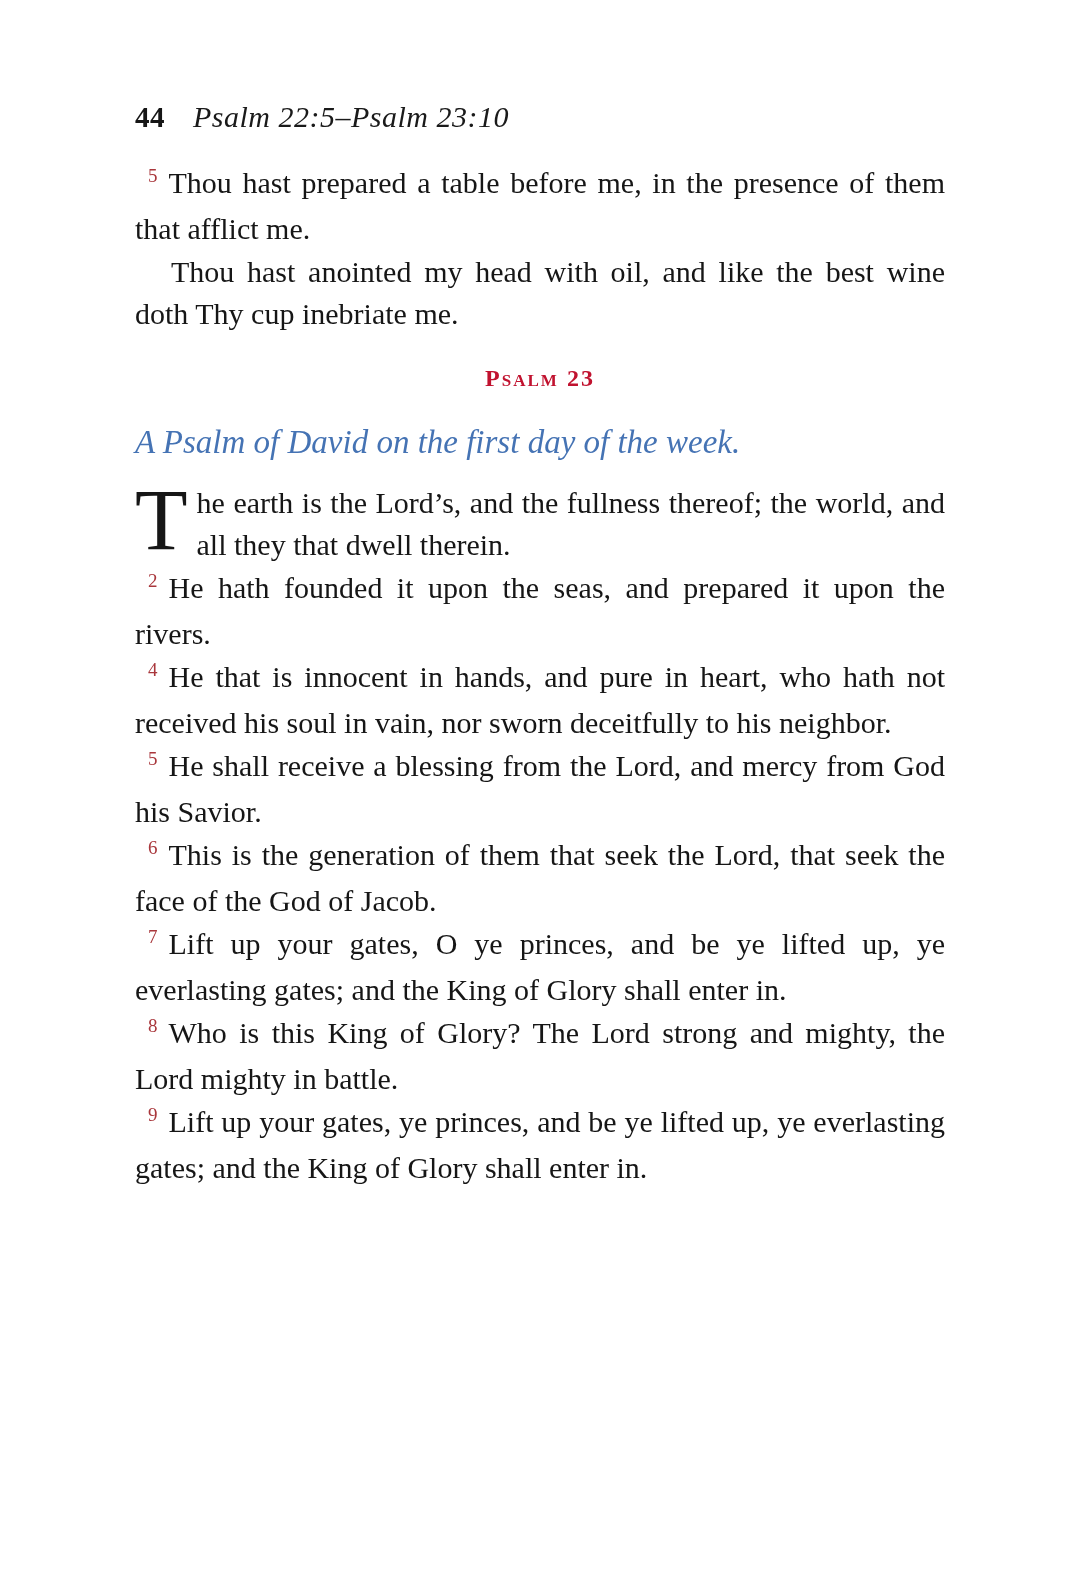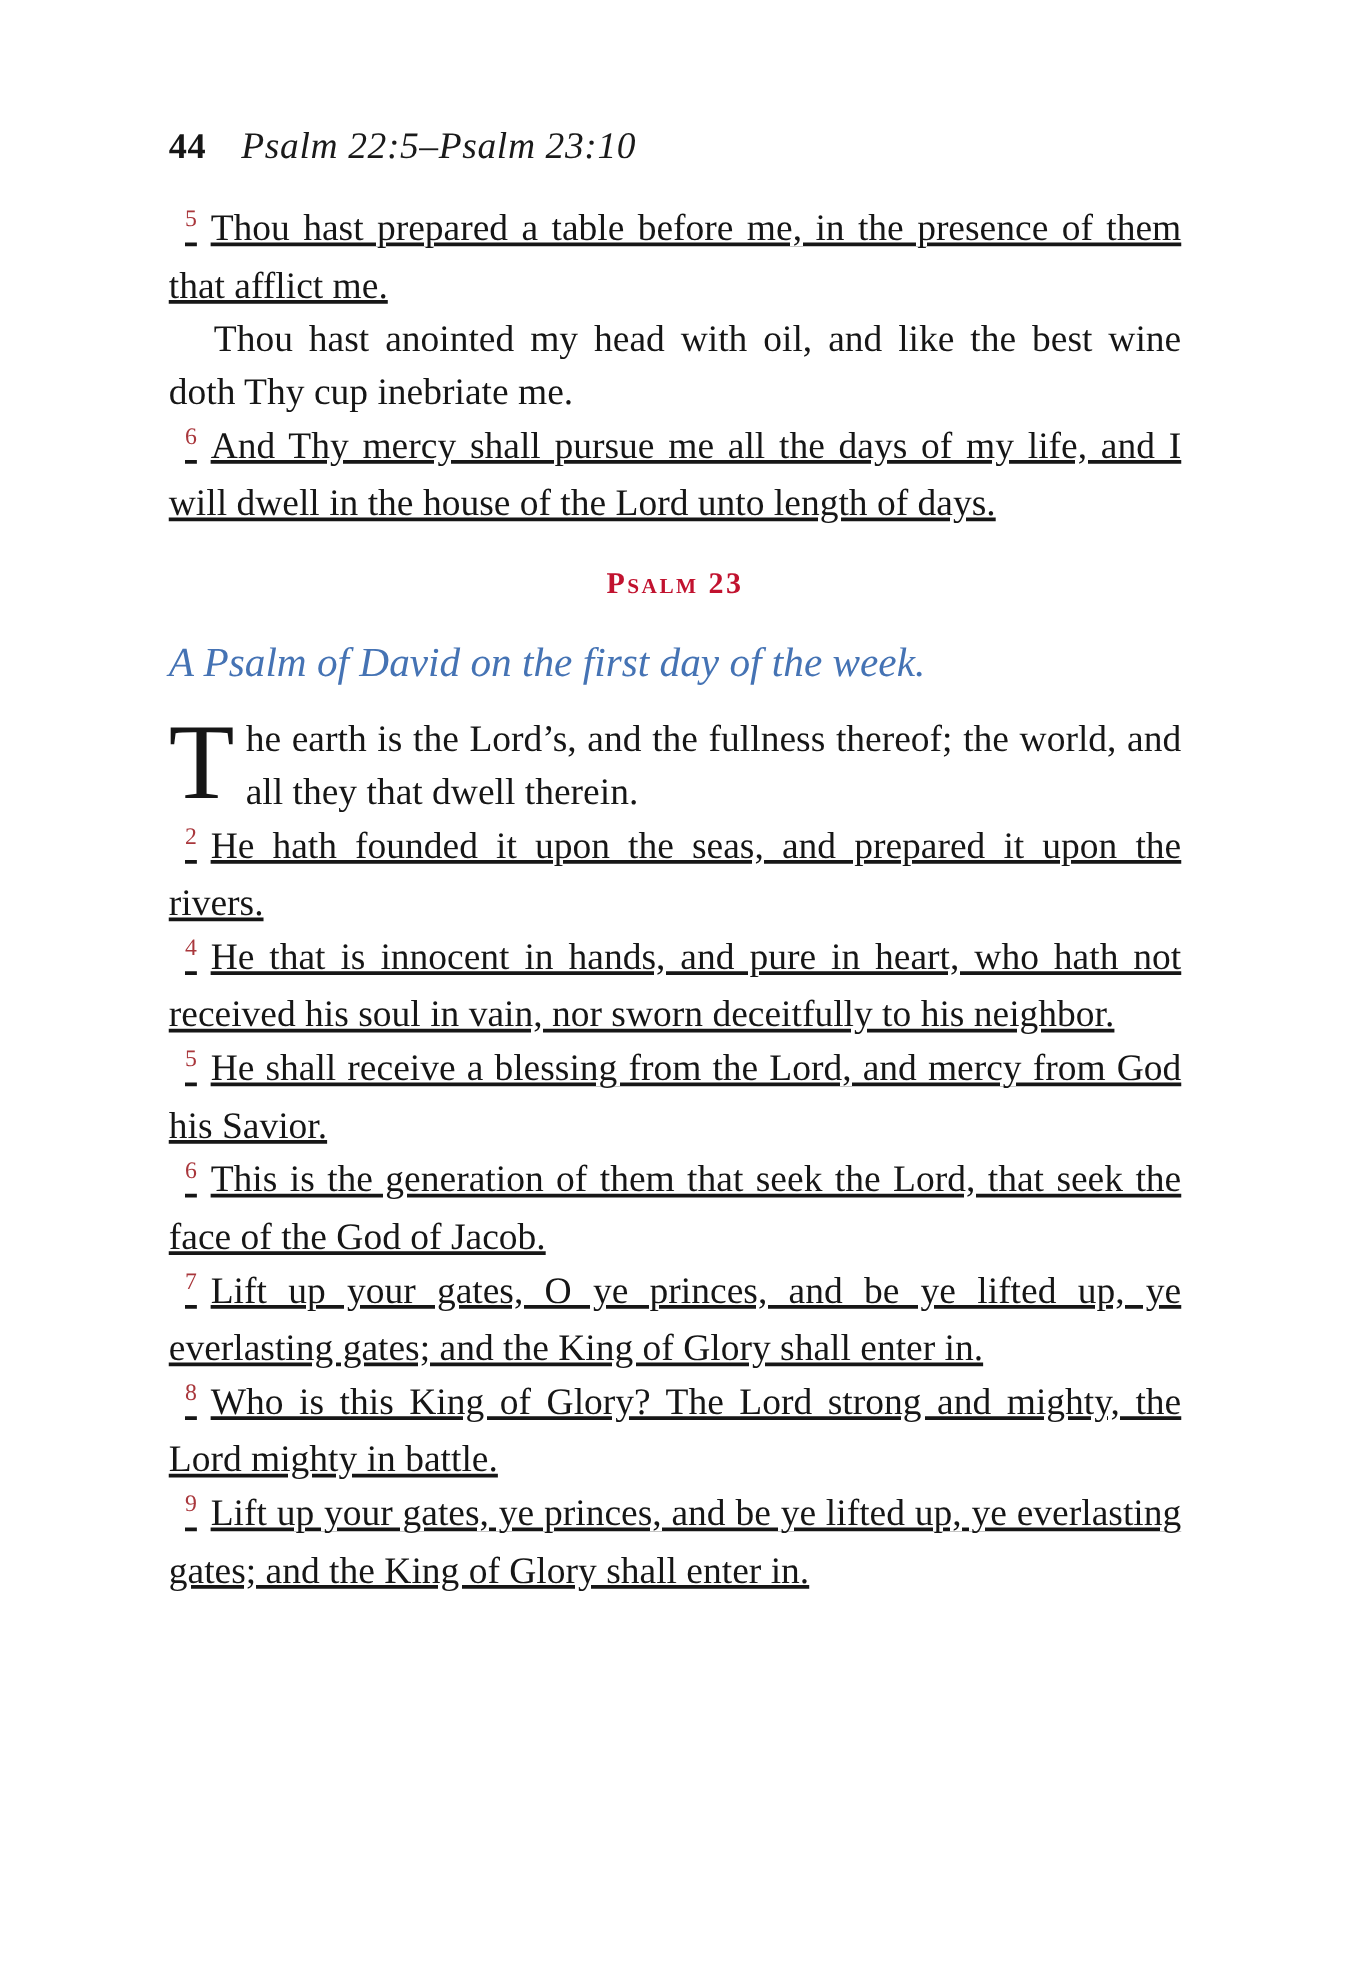--- a/index.html
+++ b/index.html
@@ -33,21 +33,21 @@
     font-size: 30px;
     margin-left: 28px;
     letter-spacing: 0.5px;
     color: #1a1a1a;
   }
 
   .verse {
     margin: 0;
     text-align: justify;
   }
-  .verse.num  { text-indent: 13px; text-decoration: underline; }
+  .verse.num  { text-indent: 13px; }
   .verse.cont { text-indent: 36px; }
   .verse.first { text-indent: 0; }
 
   .vnum {
     font-size: 19px;
     color: var(--verse_number_red, #a9373c);
     position: relative;
     top: -11px;
     margin-right: 11px;
   }
@@ -91,23 +91,20 @@
     <span class="running-head">Psalm 22:5–Psalm 23:10</span>
   </div>
 
   <div>
     <p class="verse num">
       <span class="vnum">5</span><span>Thou hast prepared a table before me, in the presence of them that afflict me.</span>
     </p>
     <p class="verse cont">
       <span>Thou hast anointed my head with oil, and like the best wine doth Thy cup inebriate me.</span>
     </p>
-    <p class="verse num">
-      <span class="vnum">6</span><span>And Thy mercy shall pursue me all the days of my life, and I will dwell in the house of the Lord unto length of days.</span>
-    </p>
   </div>
 
   <div>
     <h2 class="psalm-heading">Psalm 23</h2>
     <p class="subtitle">A Psalm of David on the first day of the week.</p>
 
     <p class="verse first">
       <span class="dropcap" id="dropcap">T</span><span id="dropcap-rest">he earth is the Lord’s, and the fullness thereof; the world, and all they that dwell therein.</span>
     </p>
     <p class="verse num">

